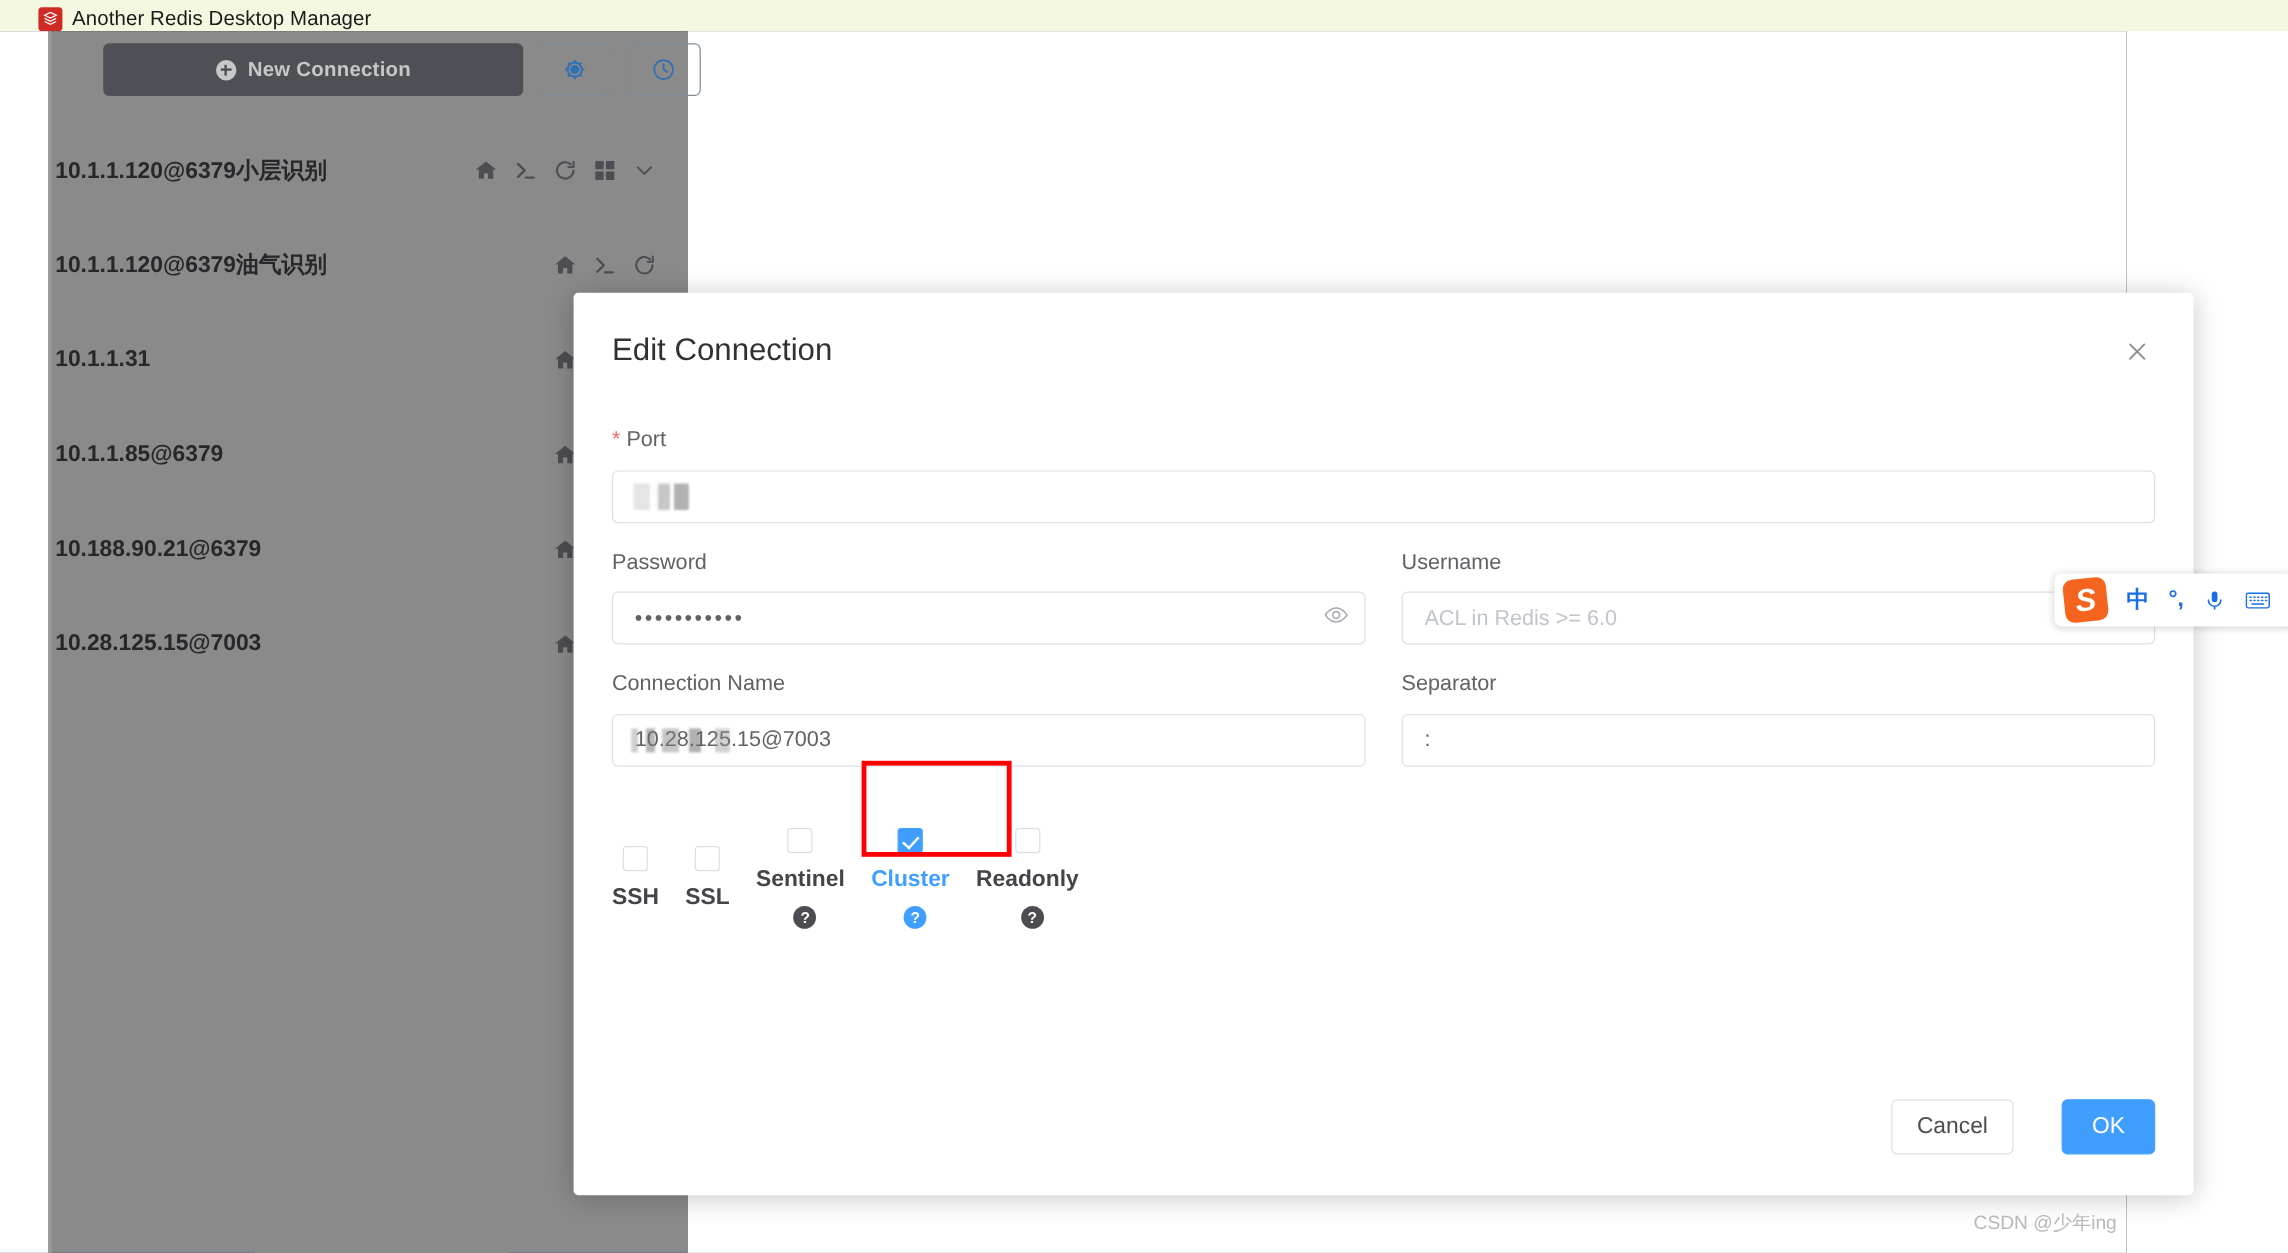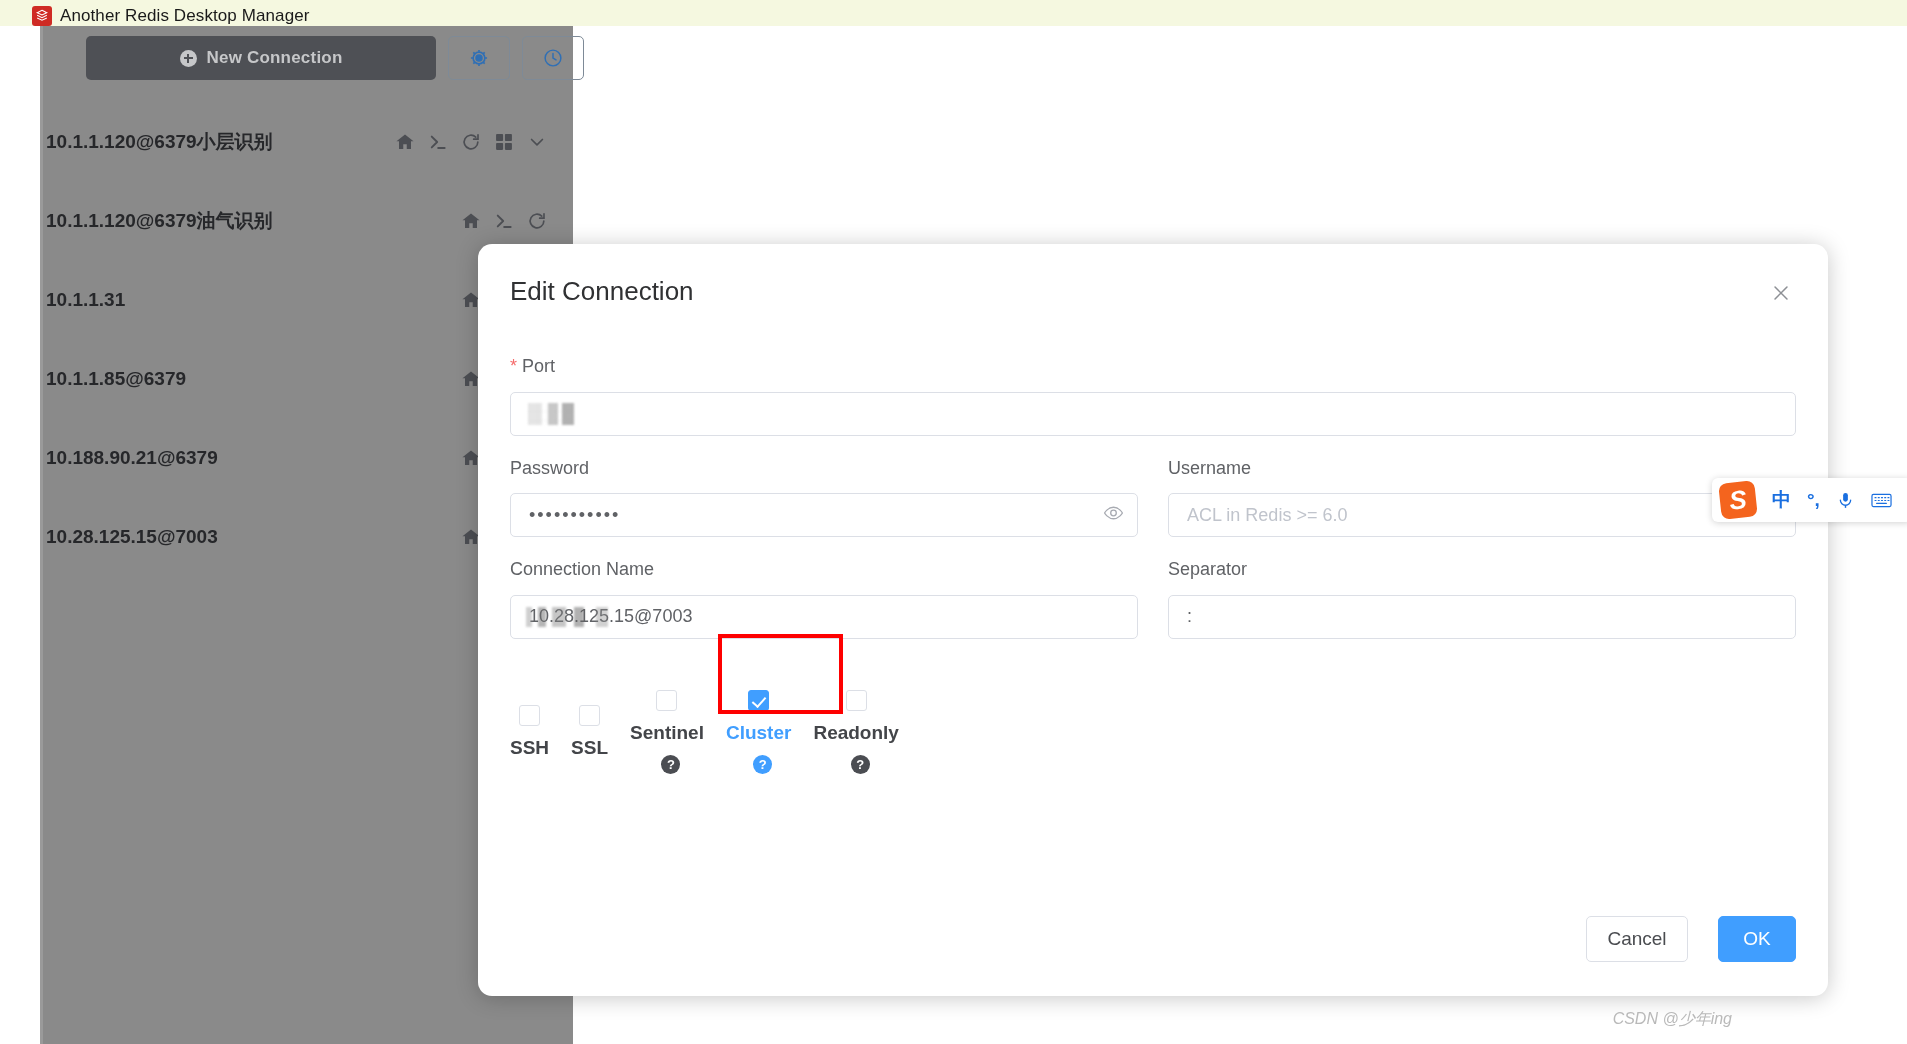--- a/index.html
+++ b/index.html
@@ -86,21 +86,21 @@
     flex: 1;
   }
   .conn-actions {
     display: flex; align-items: center; gap: 13px; color: #4c4e53;
     padding-right: 26px;
   }
   .conn-actions .act { cursor: pointer; display: flex; align-items: center; }
   .conn-actions svg { display: block; }
   #dialog {
     position: absolute; left: 478px; top: 218px; width: 1350px; height: 752px;
-    background: #ffffff; border-radius: 14px;
+    background: #ffffff; border-radius: 4px;
     box-shadow: 0 2px 22px rgba(0,0,0,0.22);
   }
   #dialog-title {
     position: absolute; left: 32px; top: 32px;
     font-size: 26px; color: #303133; font-weight: 400;
   }
   #dialog-close {
     position: absolute; right: 30px; top: 32px; width: 34px; height: 34px;
     display: flex; align-items: center; justify-content: center;
     cursor: pointer; color: #8d9095;
@@ -192,21 +192,21 @@
 
   #cluster-highlight {
     position: absolute; left: 718px; top: 608px;
     width: 125px; height: 80px; border: 4px solid #fe0000;
     pointer-events: none;
   }
 
   
   #dialog-footer {
     position: absolute; right: 32px; bottom: 34px;
-    display: flex; align-items: center; gap: 30px;
+    display: flex; align-items: center; gap: 40px;
   }
   .btn {
     height: 46px; border-radius: 5px; font-size: 19px; cursor: pointer;
     display: flex; align-items: center; justify-content: center;
     font-family: "Liberation Sans", sans-serif;
   }
   #btn-cancel {
     width: 102px; background: #fff; border: 1px solid #dcdfe6; color: #4a4c50;
   }
   #btn-ok {
@@ -225,22 +225,22 @@
     color: #fff; font-size: 26px; font-weight: bold; font-style: italic;
     display: flex; align-items: center; justify-content: center;
     transform: rotate(-6deg); flex: none; line-height: 1;
   }
   .ime-item { color: #1a6fe0; font-size: 19px; font-weight: bold; cursor: pointer;
               display: flex; align-items: center; }
   .ime-item svg { display: block; }
 
   
   #watermark {
-    position: absolute; right: 40px; bottom: 14px;
-    font-size: 16px; color: #b9b9b9; font-style: italic;
+    position: absolute; right: 8px; bottom: 14px;
+    font-size: 16px; color: #b9b9b9;
   }
 </style>
 </head>
 <body>
 
 <div id="titlebar">
   <div class="tb-icon">
     <svg width="14" height="14" viewBox="0 0 16 16" fill="none" aria-hidden="true">
       <path d="M8 1.5 L13.5 4.2 L8 6.9 L2.5 4.2 Z" stroke="#fff" stroke-width="1.2" fill="#cf2b24"></path>
       <path d="M2.5 7.2 L8 9.9 L13.5 7.2" stroke="#fff" stroke-width="1.2" fill="none"></path>

